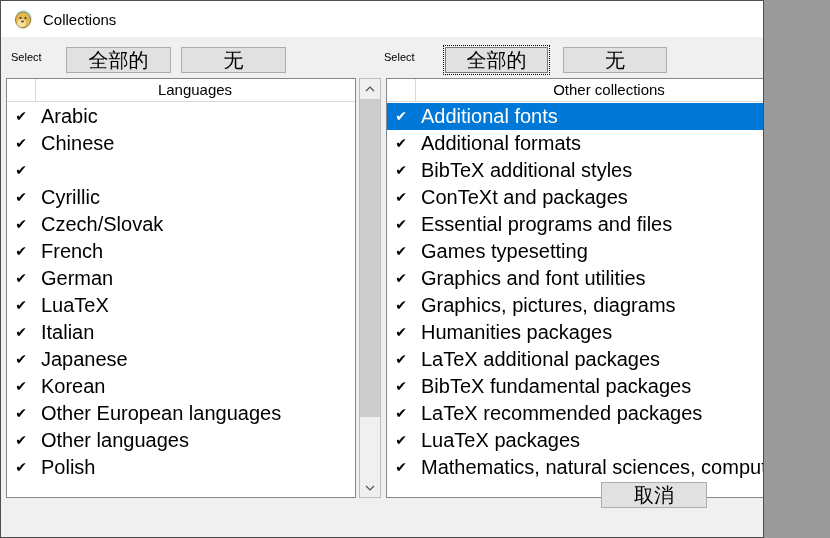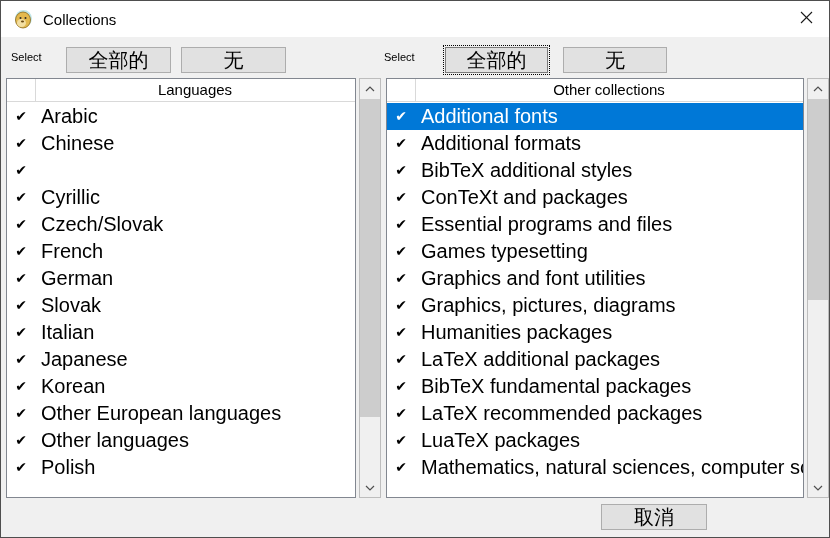--- a/index.html
+++ b/index.html
@@ -1,20 +1,20 @@
 <!DOCTYPE html>
 <html><head>
 <meta charset="utf-8">
 <style>
   html,body{margin:0;padding:0;background:#9a9a9a;}
   *{box-sizing:border-box;}
   body{font-family:"Liberation Sans","DejaVu Sans",sans-serif;}
 
   .window{
-    position:relative;width:830px;height:538px;
+    position:relative;width:764px;height:538px;
     background:#f0f0f0;border:1px solid #4e4e4e;overflow:hidden;
   }
 
   
   .titlebar{
     position:absolute;left:0;top:0;width:828px;height:36px;
     background:#ffffff;display:flex;align-items:center;padding-left:12px;
   }
   .app-icon{width:21px;height:21px;display:inline-block;flex:none;}
   .title-text{margin-left:9px;font-size:15px;color:#000;}
@@ -77,21 +77,21 @@
     position:absolute;left:0;width:20px;height:19px;
     display:flex;align-items:center;justify-content:center;background:#f0f0f0;
   }
   .sb-arrow.up{top:0;}
   .sb-arrow.down{bottom:0;}
   .sb-thumb{position:absolute;left:0;width:20px;background:#cdcdcd;}
   #thumb-left{top:20px;height:318px;}
   #thumb-right{top:20px;height:201px;}
 
   
-  #btn-cancel{left:600px;top:503px;width:106px;}
+  #btn-cancel{left:600px;top:481px;width:106px;}
   #btn-ok{left:714px;top:503px;width:106px;}
 </style>
 </head>
 <body>
 
 <div class="window">
 
   <div class="titlebar">
     <span class="app-icon">
       <svg width="21" height="21" viewBox="0 0 21 21">
@@ -148,21 +148,21 @@
         <div class="row">
           <span class="check">✔</span>
           <span class="label">French</span>
         </div>
         <div class="row">
           <span class="check">✔</span>
           <span class="label">German</span>
         </div>
         <div class="row">
           <span class="check">✔</span>
-          <span class="label">Slovak</span>
+          <span class="label">LuaTeX</span>
         </div>
         <div class="row">
           <span class="check">✔</span>
           <span class="label">Italian</span>
         </div>
         <div class="row">
           <span class="check">✔</span>
           <span class="label">Japanese</span>
         </div>
         <div class="row">

